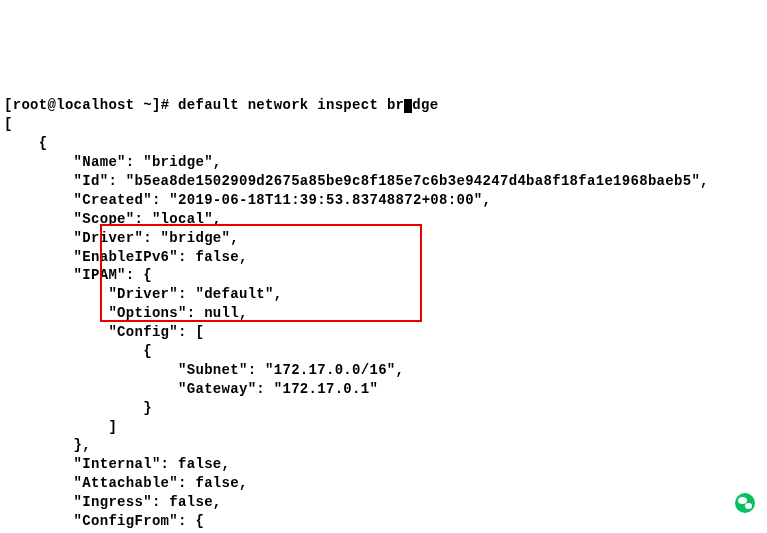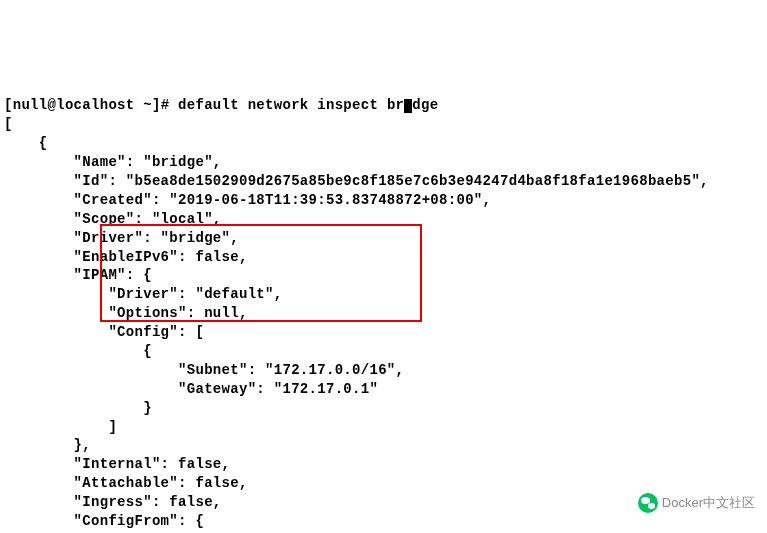--- a/index.html
+++ b/index.html
@@ -79,21 +79,21 @@
       right: 3px;
       bottom: 4px;
     }
   </style>
 </head>
 <body>
 
 
 
 <div class="terminal">
-<span class="command-line">[<span>null@localhost</span> <span>~</span>]# <span>default network inspect br</span><span class="cursor-block"></span><span>dge</span></span>
+<span class="command-line">[<span>root@localhost</span> <span>~</span>]# <span>default network inspect br</span><span class="cursor-block"></span><span>dge</span></span>
 <span>[</span>
 <span>    {</span>
 <span>        "Name": "bridge",</span>
 <span>        "Id": "b5ea8de1502909d2675a85be9c8f185e7c6b3e94247d4ba8f18fa1e1968baeb5",</span>
 <span>        "Created": "2019-06-18T11:39:53.83748872+08:00",</span>
 <span>        "Scope": "local",</span>
 <span>        "Driver": "bridge",</span>
 <span>        "EnableIPv6": false,</span>
 <span>        "IPAM": {</span>
 <span>            "Driver": "default",</span>
@@ -116,17 +116,16 @@
 
 
 
 
 </div>
 
 <div class="highlight-box" style="top: 224px; left: 100px; width: 322px; height: 98px;"></div>
 
 <div class="watermark">
   <span class="watermark-icon"></span>
-  <span>Docker中文社区</span>
 </div>
 
 
 
 
 </body></html>

